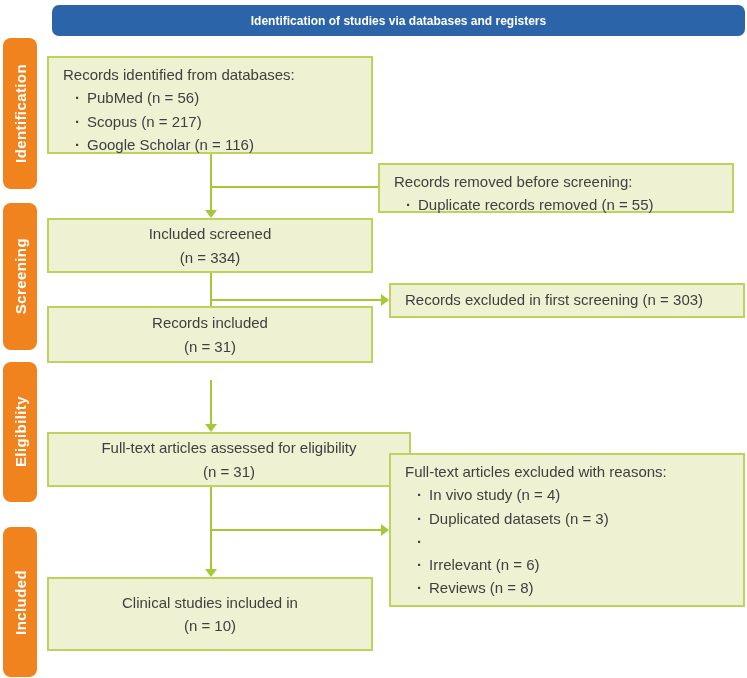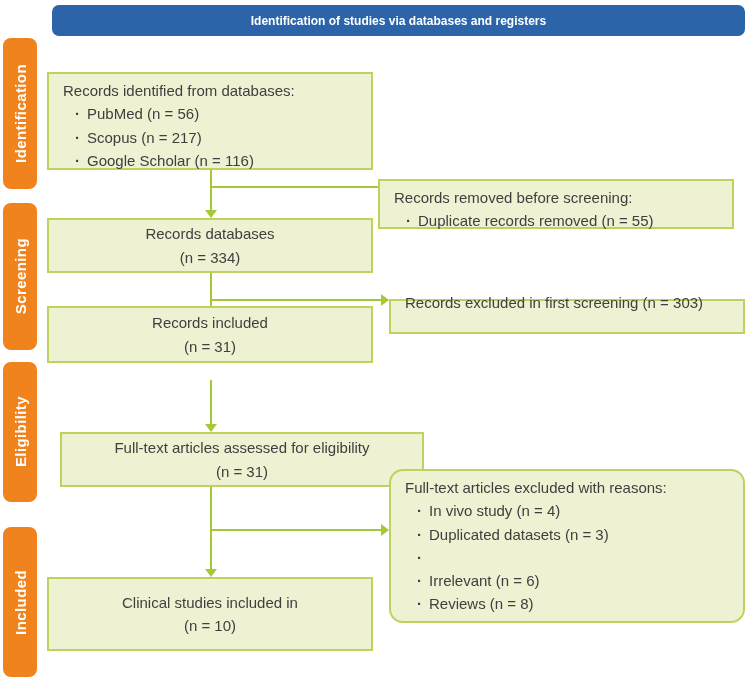--- a/index.html
+++ b/index.html
@@ -58,34 +58,34 @@
     border: 2px solid var(--box-border);
     font-size: 15px;
     line-height: 1.55;
     color: var(--text);
   }
   .box.centered {
     display: flex; flex-direction: column;
     align-items: center; justify-content: center;
     text-align: center;
   }
-  .box.listed { padding: 5px 8px 18px 14px; margin-top: 16px; }
+  .box.listed { padding: 5px 8px 5px 14px; }
   .bullet-row { display: flex; padding-left: 12px; }
   .bullet-dot { margin-right: 7px; font-weight: bold; }
 
   .b-identified   { left: 47px;  top: 56px;  width: 326px; height: 98px;  padding-left: 32px; }
   .b-screened     { left: 47px;  top: 218px; width: 326px; height: 55px; }
   .b-recincluded  { left: 47px;  top: 306px; width: 326px; height: 57px; }
-  .b-fulltext     { left: 60px;  top: 432px; width: 364px; height: 55px; }
+  .b-fulltext     { left: 47px;  top: 432px; width: 364px; height: 55px; }
   .b-clinical     { left: 47px;  top: 577px; width: 326px; height: 74px; }
 
   .b-removed      { left: 378px; top: 163px; width: 356px; height: 50px; }
   .b-excl1        { left: 389px; top: 283px; width: 356px; height: 35px;
                     display: flex; align-items: flex-end; }
-  .b-exclreasons  { left: 389px; top: 453px; width: 356px; height: 154px; border-radius: 14px; }
+  .b-exclreasons  { left: 389px; top: 453px; width: 356px; height: 154px; }
 
   .arrows {
     position: absolute;
     left: 0; top: 0;
     pointer-events: none;
   }
 </style>
 </head>
 <body>
 
@@ -139,21 +139,21 @@
       <span class="bullet-dot">·</span>
       <span>Scopus (n = 217)</span>
     </div>
     <div class="bullet-row">
       <span class="bullet-dot">·</span>
       <span>Google Scholar (n = 116)</span>
     </div>
   </div>
 
   <div class="box centered b-screened">
-    <div>Records databases</div>
+    <div>Included screened</div>
     <div>(n = 334)</div>
   </div>
 
   <div class="box centered b-recincluded">
     <div>Records included</div>
     <div>(n = 31)</div>
   </div>
 
   <div class="box centered b-fulltext">
     <div>Full-text articles assessed for eligibility</div>

